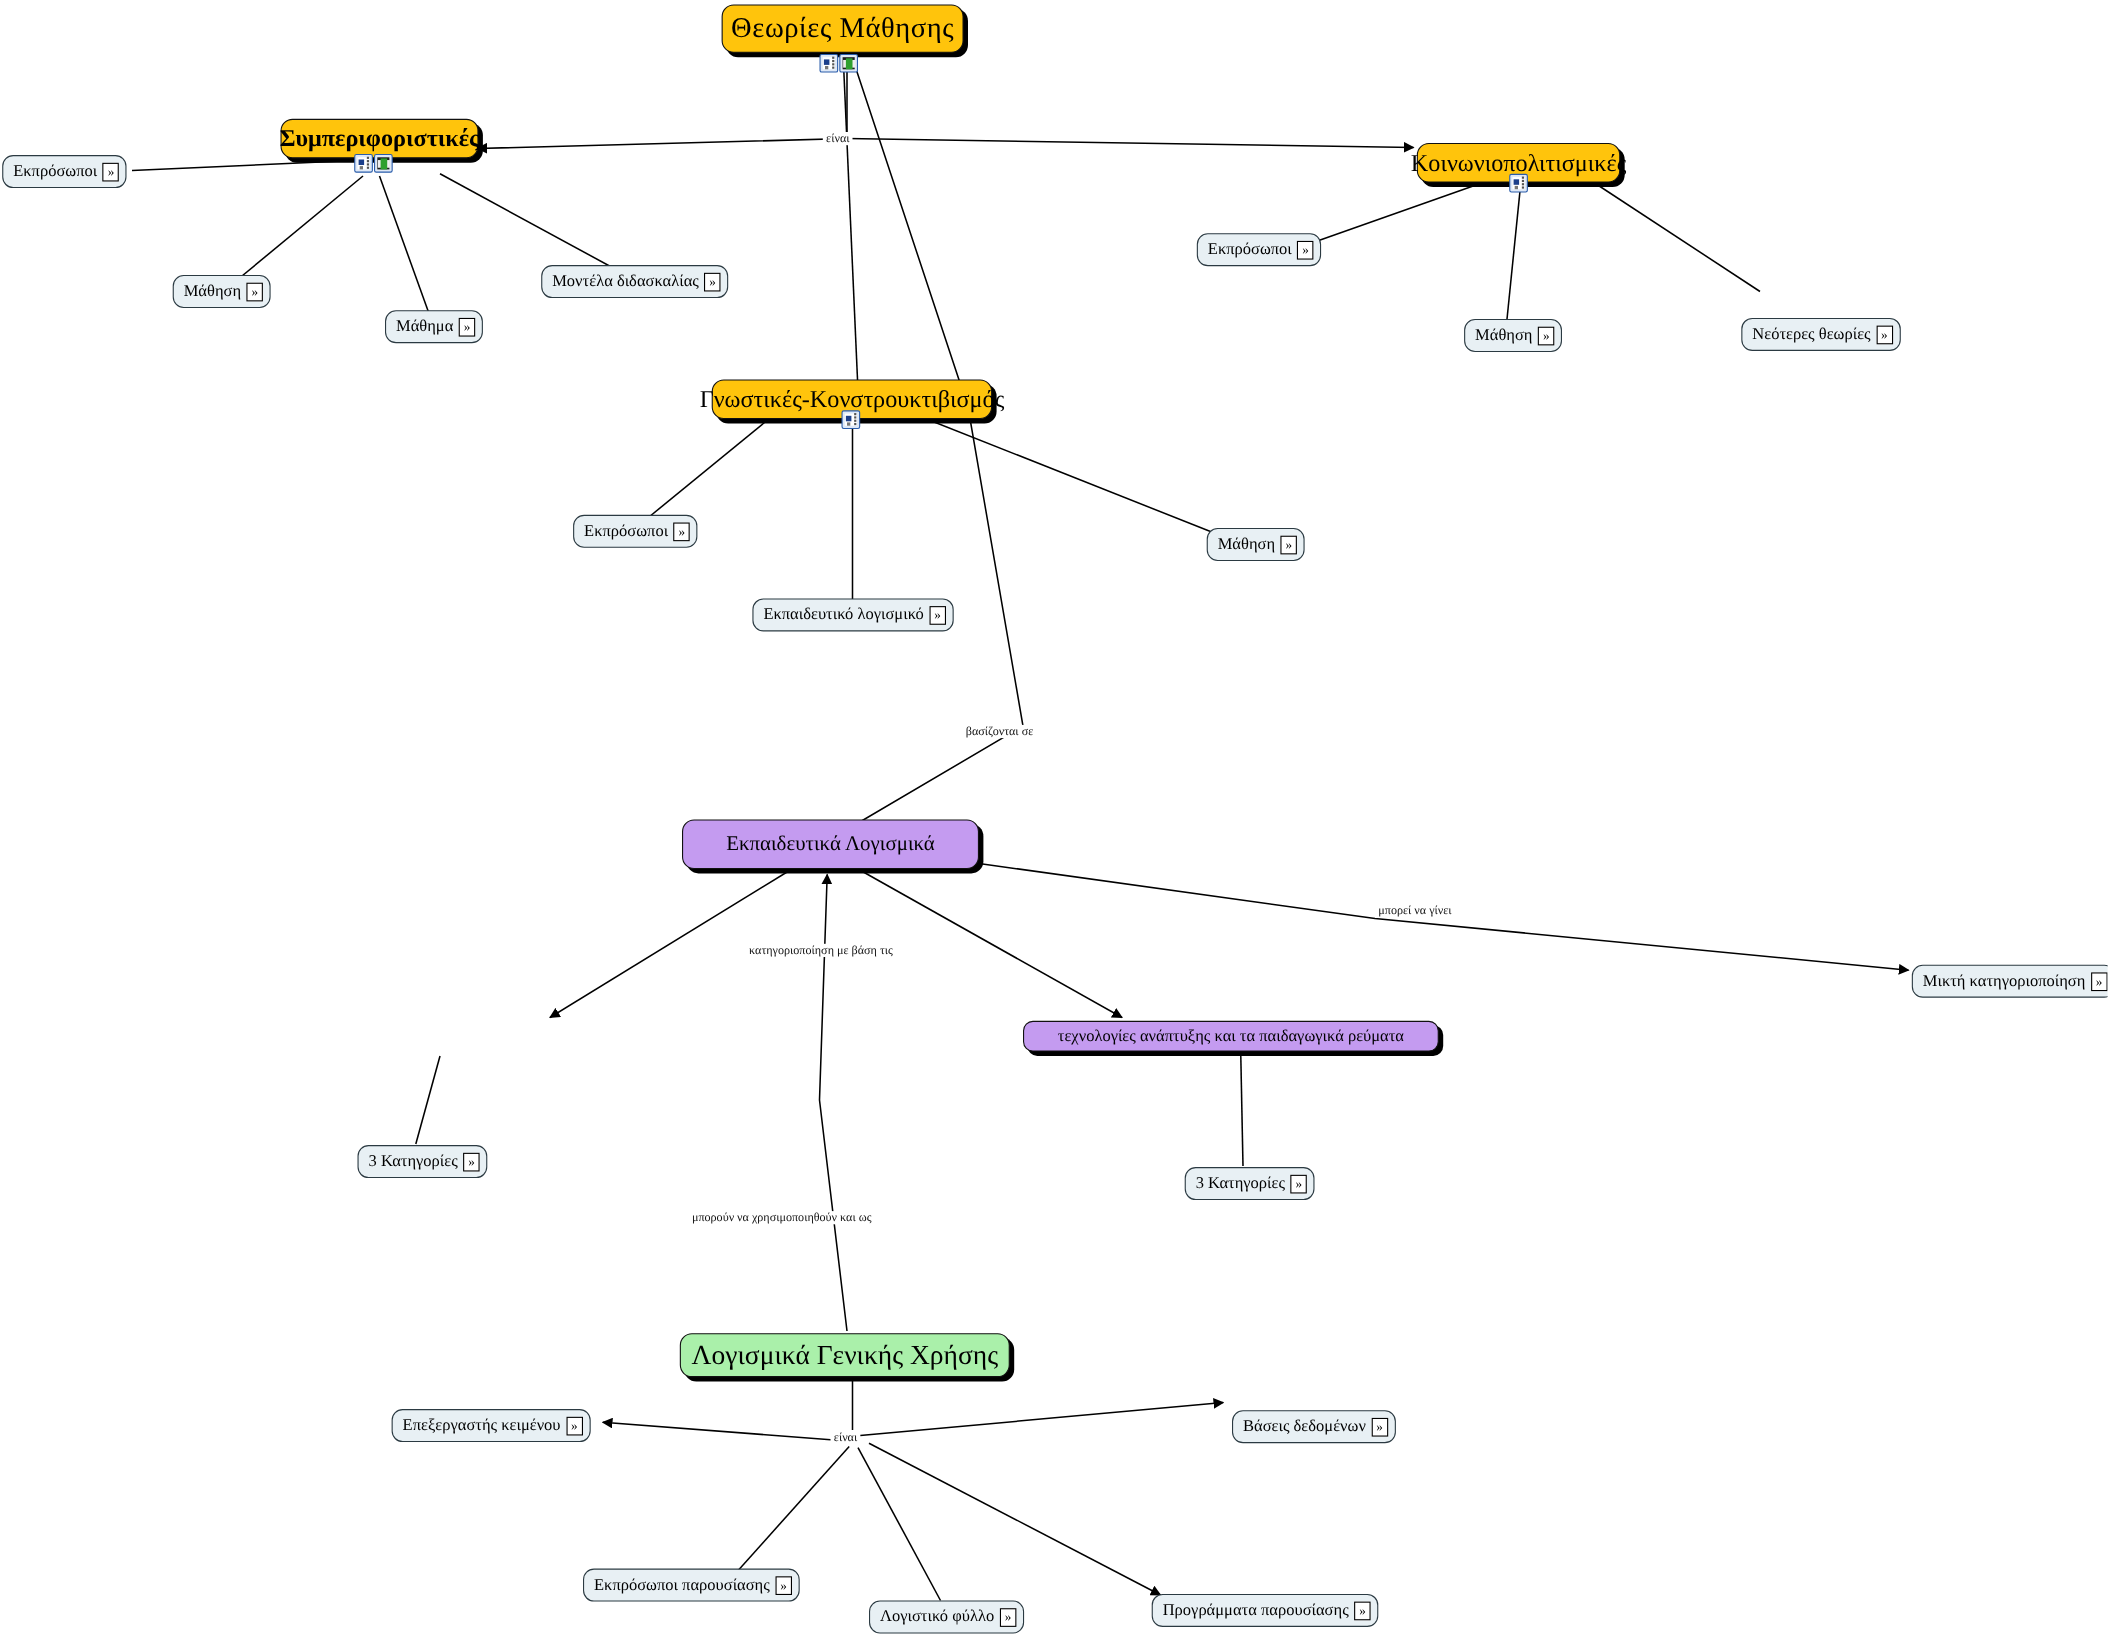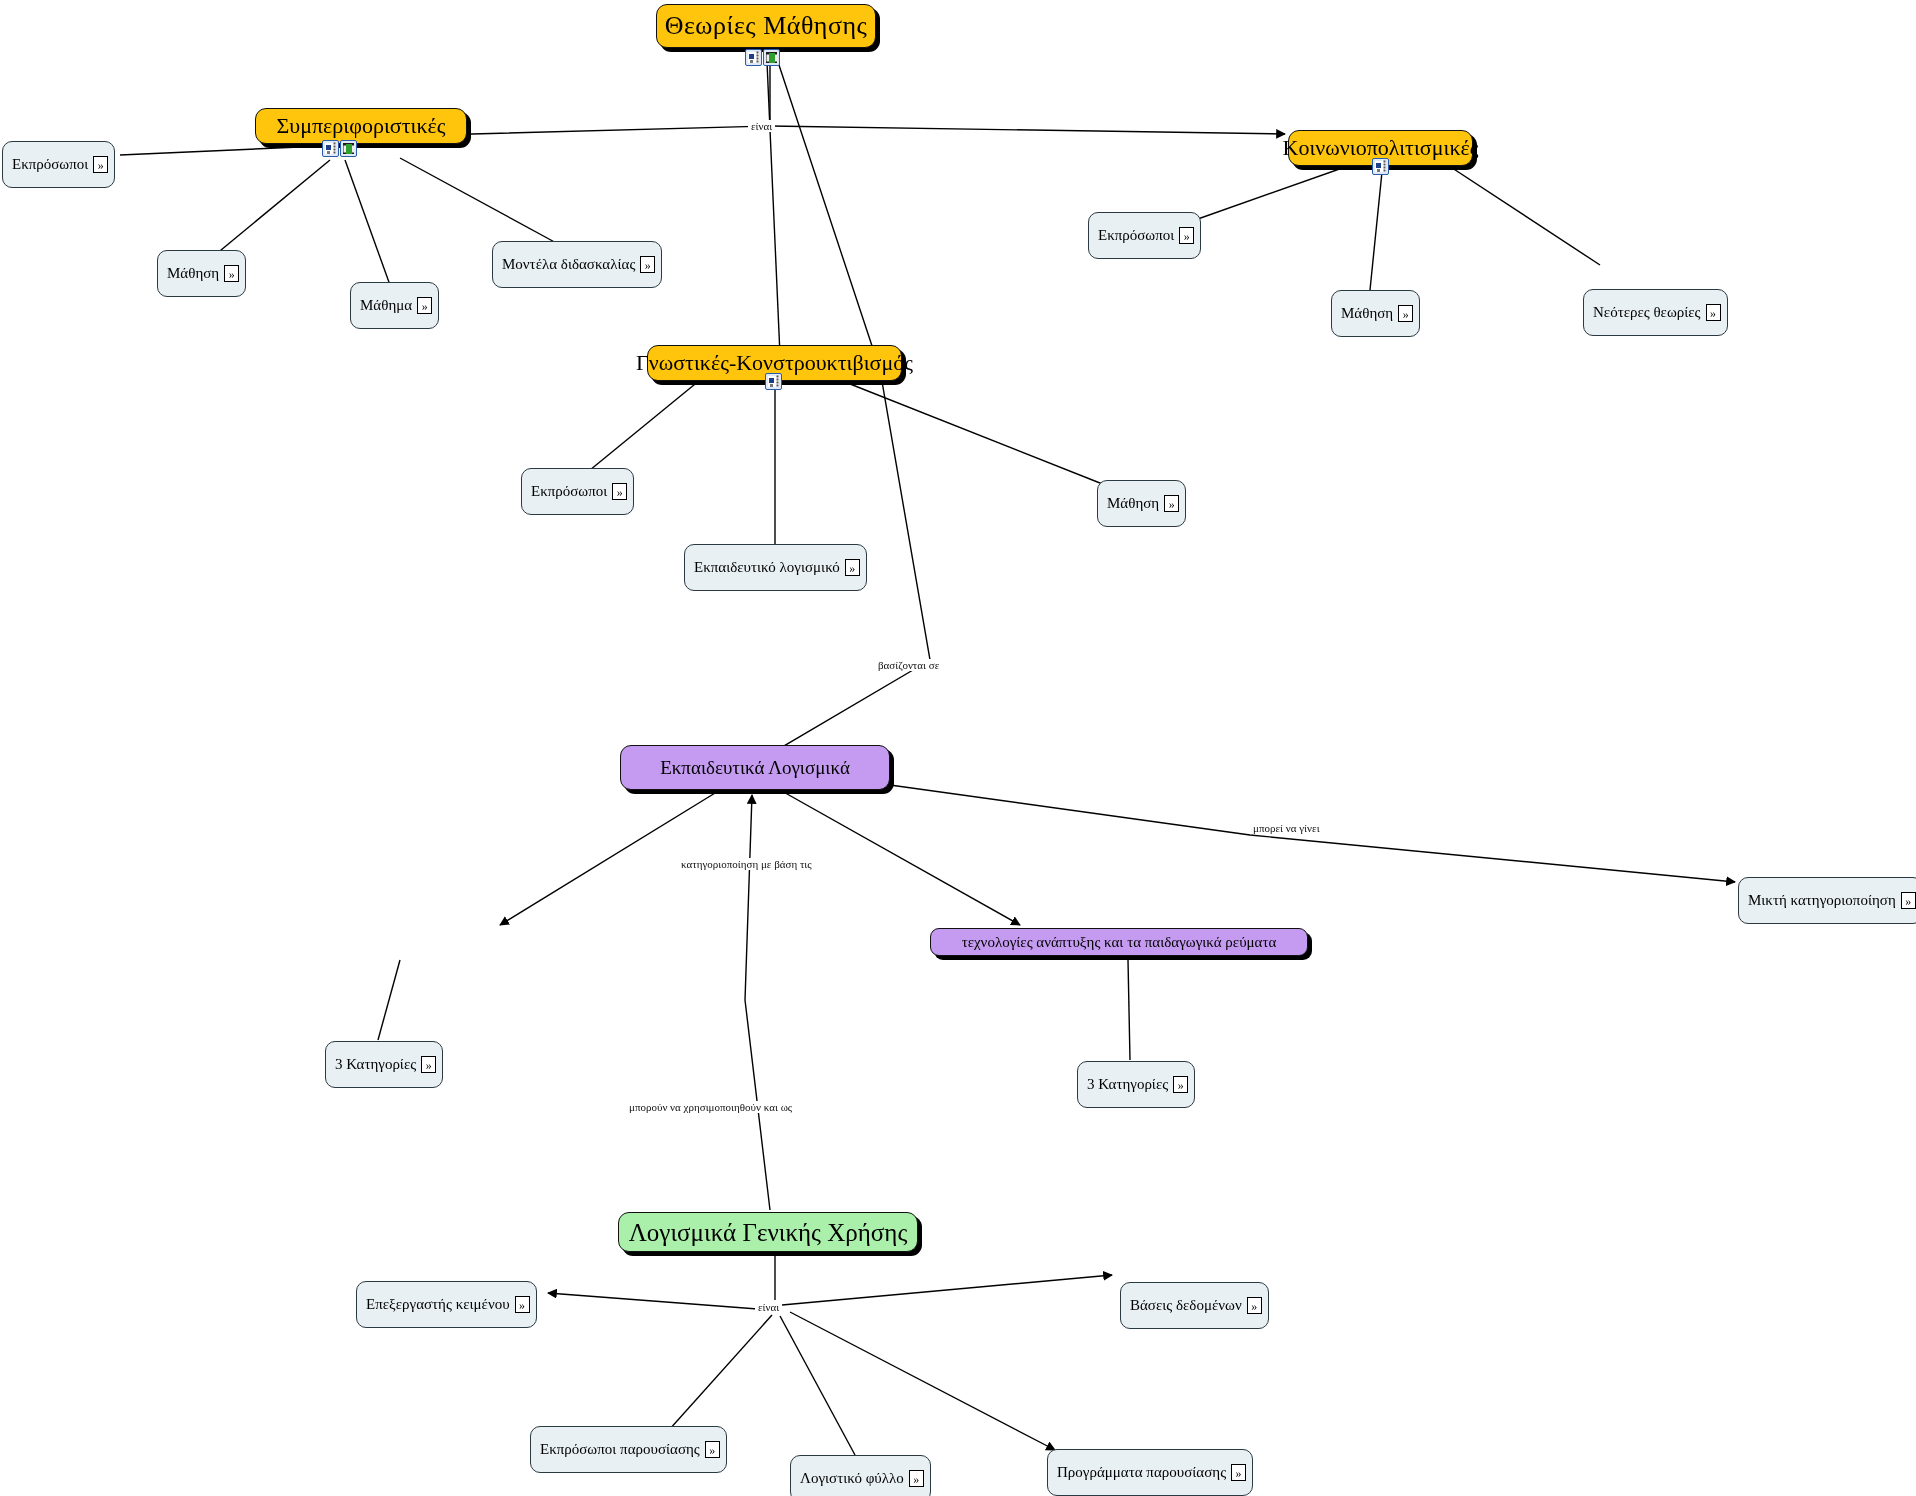--- a/index.html
+++ b/index.html
@@ -17,21 +17,21 @@
   .main .lbl{padding:0 14px;}
 
   .root{background:#FFC40C;font-size:26px;height:44px;letter-spacing:.5px;}
   .cat{background:#FFC40C;font-size:22px;height:36px;}
   .soft{background:#C49BF0;font-size:22px;height:36px;}
   .soft-sub{background:#C49BF0;font-size:15px;height:28px;border-radius:9px;}
   .green{background:#AAF0AA;font-size:25px;height:40px;}
 
   
   .leaf{background:#E8F0F4;border:1px solid #2b3a42;border-radius:10px;
-        font-size:15px;height:47px;padding:0 6px 0 9px;gap:5px;}
+        font-size:15px;height:30px;padding:0 6px 0 9px;gap:5px;}
   .leaf .lbl{}
   .chev{display:inline-flex;align-items:center;justify-content:center;
         width:13px;height:15px;border:1px solid #000;background:#fff;
         font-size:12px;line-height:1;flex:none;}
 
   
   .iconbar{position:absolute;display:flex;gap:1px;z-index:6;}
   .micon{width:17px;height:17px;border:1px solid #2a5caa;border-radius:2px;
          background:#dfe9f7;position:relative;box-sizing:border-box;}
   .micon.note::before{content:"";position:absolute;left:2px;top:2px;right:2px;bottom:2px;
@@ -101,21 +101,21 @@
   </svg>
 
   <div class="node main root" style="left:656px;top:4px;width:220px;">
     <span class="lbl">Θεωρίες Μάθησης</span>
   </div>
   <div class="iconbar" style="left:745px;top:49px;">
     <span class="micon note"></span>
     <span class="micon film"></span>
   </div>
 
-  <div class="node main cat" style="left:255px;top:108px;width:212px;">
+  <div class="node main cat" style="left:255px;top:108px;width:180px;font-weight:bold;">
     <span class="lbl">Συμπεριφοριστικές</span>
   </div>
   <div class="iconbar" style="left:322px;top:140px;">
     <span class="micon note"></span>
     <span class="micon film"></span>
   </div>
 
   <div class="node main cat" style="left:1288px;top:130px;width:185px;">
     <span class="lbl">Κοινωνιοπολιτισμικές</span>
   </div>

